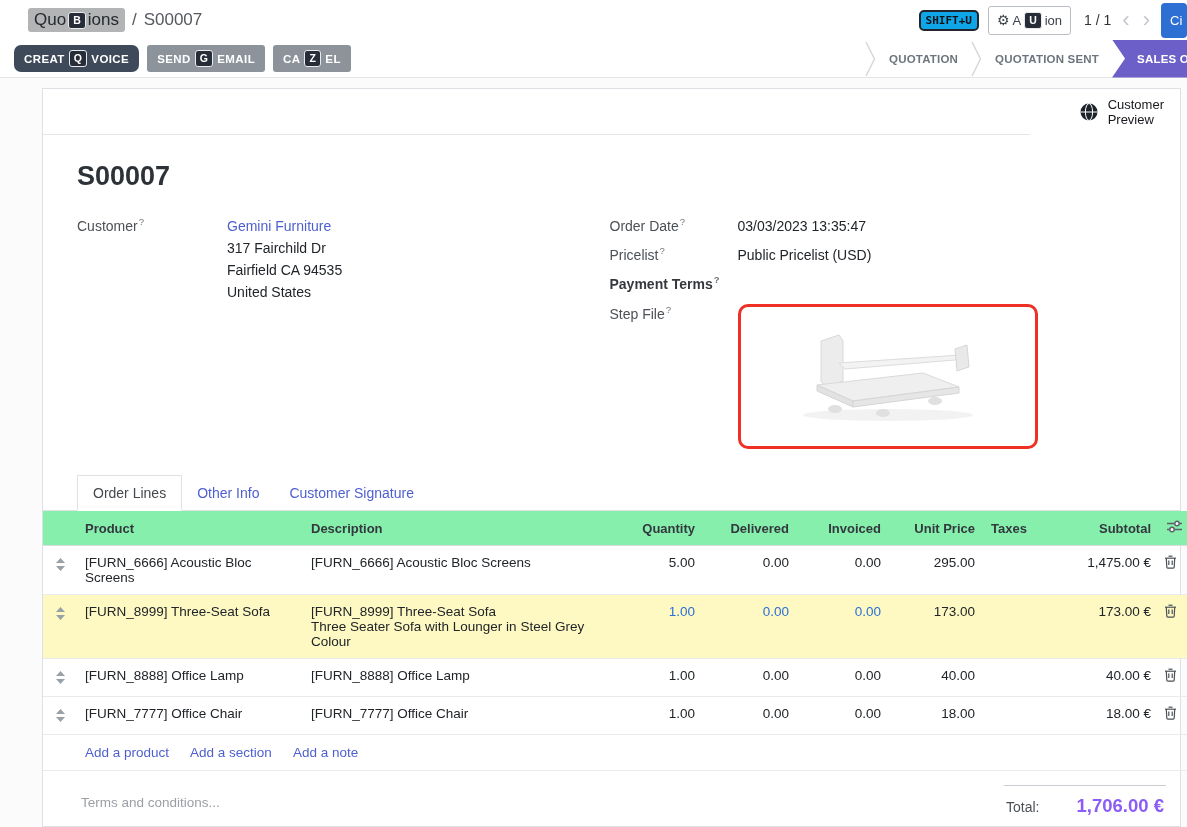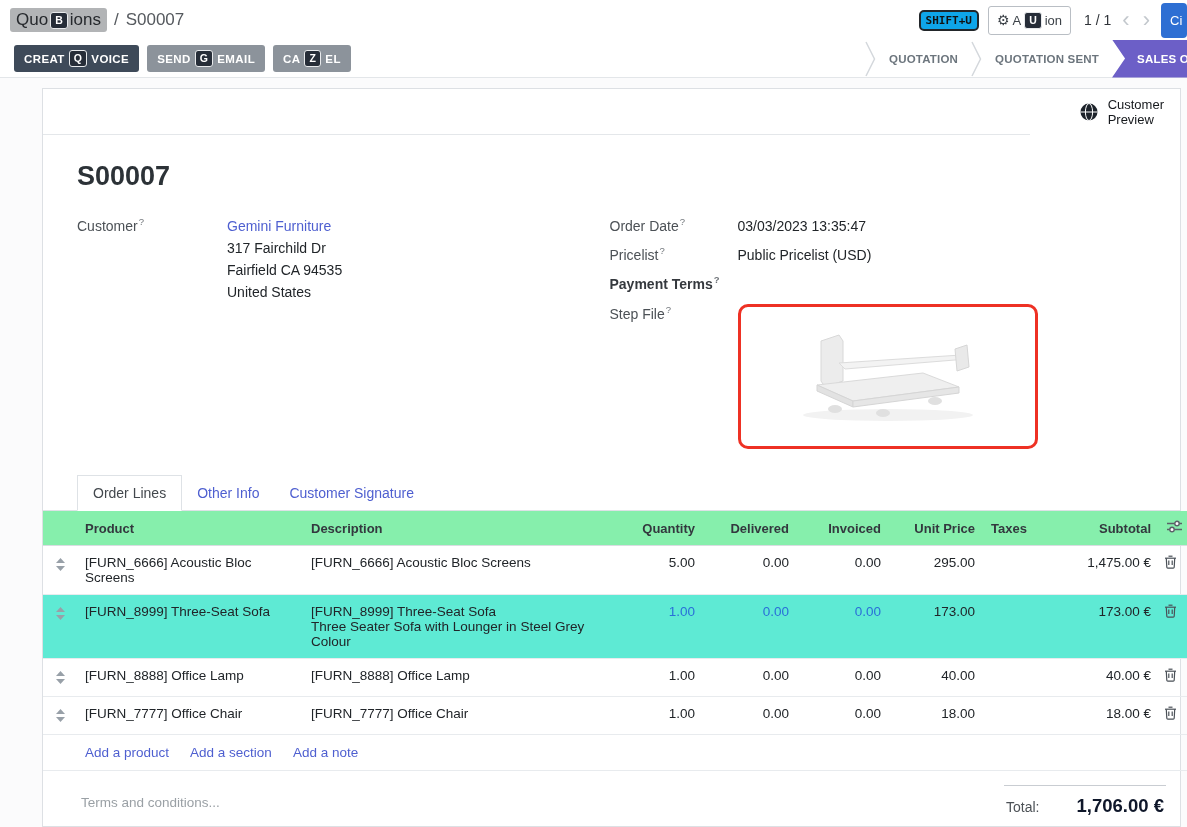--- a/index.html
+++ b/index.html
@@ -4,21 +4,21 @@
 <style>
   * { box-sizing: border-box; margin: 0; padding: 0; }
   html, body {
     width: 1187px; height: 827px; overflow: hidden;
     background: #ffffff; color: #212529;
     font-family: "Liberation Sans", sans-serif;
   }
   button { font-family: "Liberation Sans", sans-serif; }
 
   
-  .topbar { height: 40px; display: flex; align-items: center; padding-left: 10px; }
+  .topbar { height: 40px; display: flex; align-items: center; padding-left: 28px; }
   .breadcrumb { display: flex; align-items: center; font-size: 17px; color: #55595e; gap: 7px; }
   .crumb-hl { background: #b2b4b6; border-radius: 3px; padding: 2px 6px; color: #26292d;
               display: inline-flex; align-items: center; gap: 2px; cursor: pointer; }
   .hint-badge { background: #262d38; color: #fff; border: 1px solid #e8eaec; border-radius: 3px;
                 font-size: 10.5px; font-weight: 700; padding: 1px 4px; line-height: 13px; display: inline-block; }
   .crumb-current { color: #55595e; }
   .topbar-right { margin-left: auto; display: flex; align-items: center; gap: 9px; height: 100%; }
   .kbd { font-family: "DejaVu Sans Mono", monospace; font-size: 11px; font-weight: 700;
          border: 2px solid #22262a; border-radius: 5px; background: #0ea5e9; padding: 2px 5px; color: #111; }
   .action-btn { display: inline-flex; align-items: center; gap: 3px; border: 1px solid #b9bec4;
@@ -31,21 +31,21 @@
   .corner-btn { background: #2e6fd3; color: #fff; border: none; height: 35px; border-radius: 4px;
                 font-size: 13px; padding: 0 0 0 9px; width: 26px; overflow: hidden; text-align: left;
                 cursor: pointer; flex: 0 0 auto; }
 
   
   .control-bar { height: 38px; display: flex; align-items: center; border-bottom: 1px solid #e3e6e9; padding-left: 14px; }
   .cp-buttons { display: flex; gap: 8px; }
   .btn { display: inline-flex; align-items: center; gap: 4px; border: none; border-radius: 3px;
          height: 27px; padding: 0 10px; font-size: 11.5px; font-weight: 600; letter-spacing: .4px;
          color: #fff; cursor: pointer; }
-  .btn-primary { background: #3E4A59; }
+  .btn-primary { background: #3E4A59; border-radius: 7px; }
   .btn-secondary { background: #8C939B; }
   .statusbar { margin-left: auto; height: 38px; display: flex; align-items: stretch; overflow: hidden;
                width: 322px; flex: 0 0 auto; }
   .step { display: flex; align-items: center; padding: 0 13px; font-size: 11.5px; font-weight: 600;
           color: #6c757d; white-space: nowrap; letter-spacing: .2px; flex: 0 0 auto; cursor: pointer; }
   .step-sep { flex: 0 0 auto; display: flex; align-items: center; }
   .step.active { background: #6C5FC7; color: #fff; width: 152px; padding: 0 18px 0 25px;
                  clip-path: polygon(0 0, calc(100% - 13px) 0, 100% 50%, calc(100% - 13px) 100%, 0 100%, 13px 50%); }
 
   
@@ -88,34 +88,34 @@
   .olines thead th { background: #86efac; font-weight: 700; color: #33383e; padding: 9px 8px;
                      text-align: left; font-size: 13px; border-bottom: 1px solid #d9dde1; white-space: nowrap; }
   .olines th.num { text-align: right; }
   .olines td { padding: 9px 8px; border-top: 1px solid #e8ebee; vertical-align: top; color: #212529; }
   .olines tbody tr:first-child td { border-top: none; }
   td.num { text-align: right; }
   td.desc { white-space: pre-line; }
   td.handle, th.handle { text-align: center; padding-left: 4px; padding-right: 4px; }
   td.handle { padding-top: 12px; cursor: grab; }
   td.trash { padding-left: 0; text-align: center; cursor: pointer; }
-  tr.hl td { background: #5eead4; }
+  tr.hl td { background: #fef9c3; }
   td.blue { color: #2A6FD8; }
   .links-row td { padding: 10px 8px; border-bottom: 1px solid #e8ebee; }
   .links-row a { margin-right: 18px; font-size: 13.5px; }
   th.gearcol { text-align: center; cursor: pointer; }
 
   
   .bottom { display: flex; padding: 14px 0 0 4px; }
   .terms { color: #9aa0a5; font-size: 13.5px; padding-top: 10px; cursor: text; }
   .totals { margin-left: auto; margin-right: -24px; width: 162px; border-top: 1px solid #c9cdd2;
             border-bottom: 1px solid #dfe2e6; padding: 9px 2px 12px 2px; display: flex;
             justify-content: space-between; align-items: baseline; }
   .total-label { color: #4c5156; font-size: 14px; }
-  .total-value { font-size: 18.5px; font-weight: 700; color: #0f172a; }
+  .total-value { font-size: 18.5px; font-weight: 700; color: #8b5cf6; }
 </style>
 </head>
 <body>
 
 <div class="topbar">
   <div class="breadcrumb">
     <span class="crumb-hl">
       <span>Quo</span>
       <span class="hint-badge">B</span>
       <span>ions</span>

